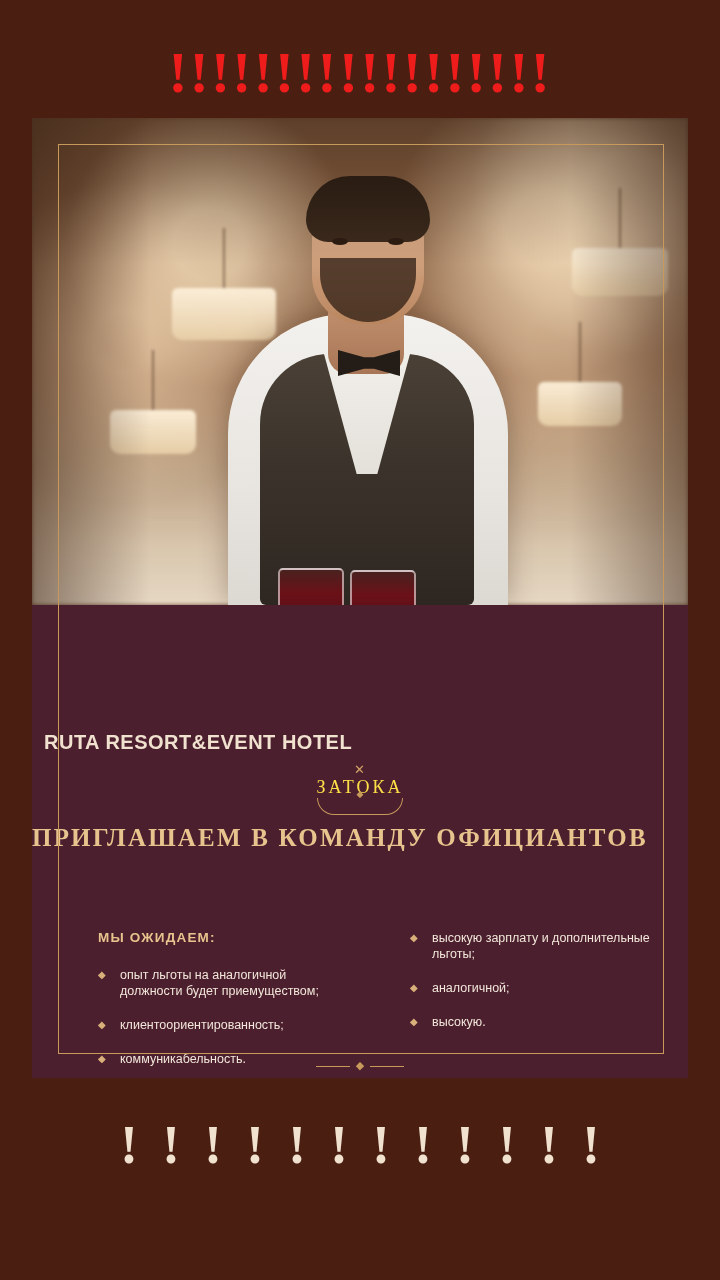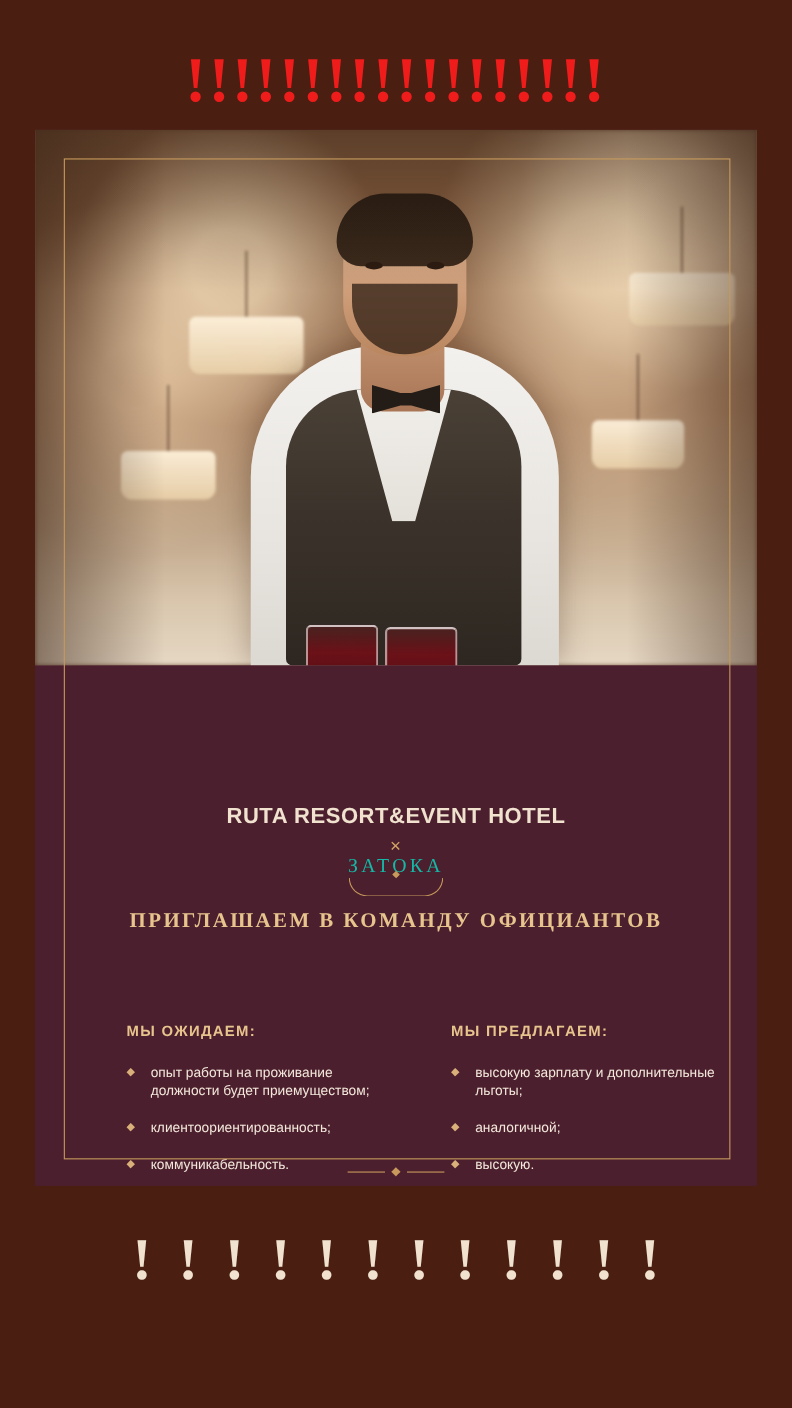--- a/index.html
+++ b/index.html
@@ -203,41 +203,41 @@
   .frame {
     position: absolute;
     left: 26px; top: 26px;
     width: 604px; height: 908px;
     border: 1px solid #c79a5c;
     pointer-events: none;
   }
   .brand {
     position: absolute;
     top: 613px; left: 0; width: 656px;
-    text-align: center;
     color: #f0e2cf;
     font-weight: bold;
     font-size: 20px;
     letter-spacing: 0.5px;
+    padding-left: 12px;
   }
   .logo {
     position: absolute;
     top: 645px; left: 50%;
     transform: translateX(-50%);
     width: 120px; height: 52px;
     text-align: center;
   }
   .logo .cutlery {
     color: #d2a465;
     font-size: 13px;
     line-height: 14px;
     letter-spacing: 1px;
   }
   .logo .zatoka {
-    color: #14b8a6;
+    color: #fde047;
     font-family: "Liberation Serif", serif;
     font-size: 18px;
     letter-spacing: 3px;
     line-height: 20px;
   }
   .logo .shield {
     margin: 1px auto 0;
     width: 84px; height: 16px;
     border: 1px solid #c79a5c;
     border-top: none;
@@ -248,37 +248,37 @@
     content: "◆";
     position: absolute;
     left: 50%; top: -9px;
     transform: translateX(-50%);
     color: #c79a5c;
     font-size: 9px;
   }
   .headline {
     position: absolute;
     top: 706px; left: 0; width: 656px;
-    text-align: center;
+    text-align: left;
     color: #e7c48d;
     font-family: "Liberation Serif", serif;
     font-weight: bold;
-    font-size: 19px;
+    font-size: 25px;
     letter-spacing: 2.2px;
     line-height: 27px;
   }
   .cols {
     position: absolute;
     top: 812px; left: 0; width: 656px;
   }
   .col {
     position: absolute;
     top: 0;
   }
-  .col.left { left: 66px; width: 250px; margin-left: 17px; }
+  .col.left { left: 66px; width: 250px; }
   .col.right { left: 378px; width: 250px; }
   .col h3 {
     margin: 0 0 22px 0;
     color: #e7c48d;
     font-size: 13.5px;
     font-weight: bold;
     letter-spacing: 1.2px;
   }
   .bullets { list-style: none; margin: 0; padding: 0; }
   .bullets li {
@@ -371,27 +371,26 @@
     </div>
 
     <div class="headline">
       <div>ПРИГЛАШАЕМ В КОМАНДУ ОФИЦИАНТОВ</div>
     </div>
 
     <div class="cols">
       <div class="col left">
         <h3>МЫ ОЖИДАЕМ:</h3>
         <ul class="bullets">
-          <li><span class="dia">◆</span><span>опыт работы на проживание должности будет приемуществом;</span></li>
+          <li><span class="dia">◆</span><span>опыт льготы на аналогичной должности будет приемуществом;</span></li>
           <li><span class="dia">◆</span><span>клиентоориентированность;</span></li>
           <li><span class="dia">◆</span><span>коммуникабельность.</span></li>
         </ul>
       </div>
       <div class="col right">
-        <h3>МЫ ПРЕДЛАГАЕМ:</h3>
         <ul class="bullets">
           <li><span class="dia">◆</span><span>высокую зарплату и дополнительные льготы;</span></li>
           <li><span class="dia">◆</span><span>аналогичной;</span></li>
           <li><span class="dia">◆</span><span>высокую.</span></li>
         </ul>
       </div>
     </div>
 
     <div class="divider">
       <span class="bar"></span>◆<span class="bar"></span>

